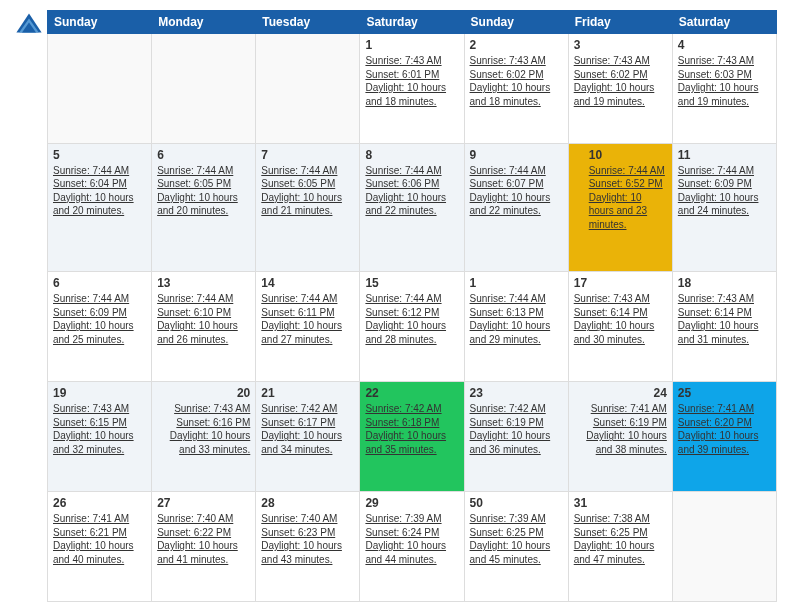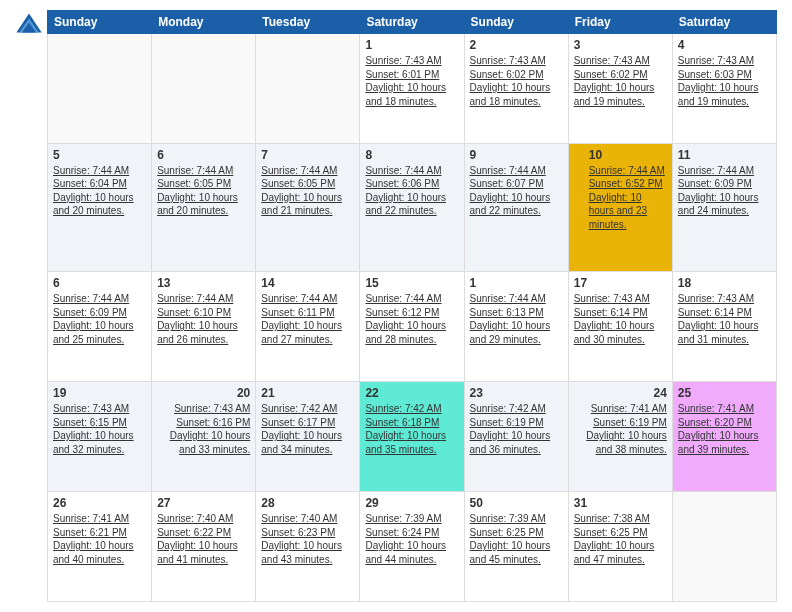--- a/index.html
+++ b/index.html
@@ -270,39 +270,39 @@
             <div class="day-info">Sunrise: 7:43 AM
 Sunset: 6:16 PM
 Daylight: 10 hours and 33 minutes.</div>
           </td>
           <td style="background: rgb(240, 244, 248);">
             <span class="day-num">21</span>
             <div class="day-info">Sunrise: 7:42 AM
 Sunset: 6:17 PM
 Daylight: 10 hours and 34 minutes.</div>
           </td>
-          <td style="background: #5eead4;">
+          <td style="background: #22c55e;">
             <span class="day-num">22</span>
             <div class="day-info">Sunrise: 7:42 AM
 Sunset: 6:18 PM
 Daylight: 10 hours and 35 minutes.</div>
           </td>
           <td style="background: rgb(240, 244, 248); margin-left: 17px;">
             <span class="day-num">23</span>
             <div class="day-info">Sunrise: 7:42 AM
 Sunset: 6:19 PM
 Daylight: 10 hours and 36 minutes.</div>
           </td>
           <td style="background: rgb(240, 244, 248); text-align: right;">
             <span class="day-num">24</span>
             <div class="day-info">Sunrise: 7:41 AM
 Sunset: 6:19 PM
 Daylight: 10 hours and 38 minutes.</div>
           </td>
-          <td style="background: #f0abfc;">
+          <td style="background: #0ea5e9;">
             <span class="day-num">25</span>
             <div class="day-info">Sunrise: 7:41 AM
 Sunset: 6:20 PM
 Daylight: 10 hours and 39 minutes.</div>
           </td>
         </tr>
         <tr>
           <td>
             <span class="day-num">26</span>
             <div class="day-info">Sunrise: 7:41 AM

